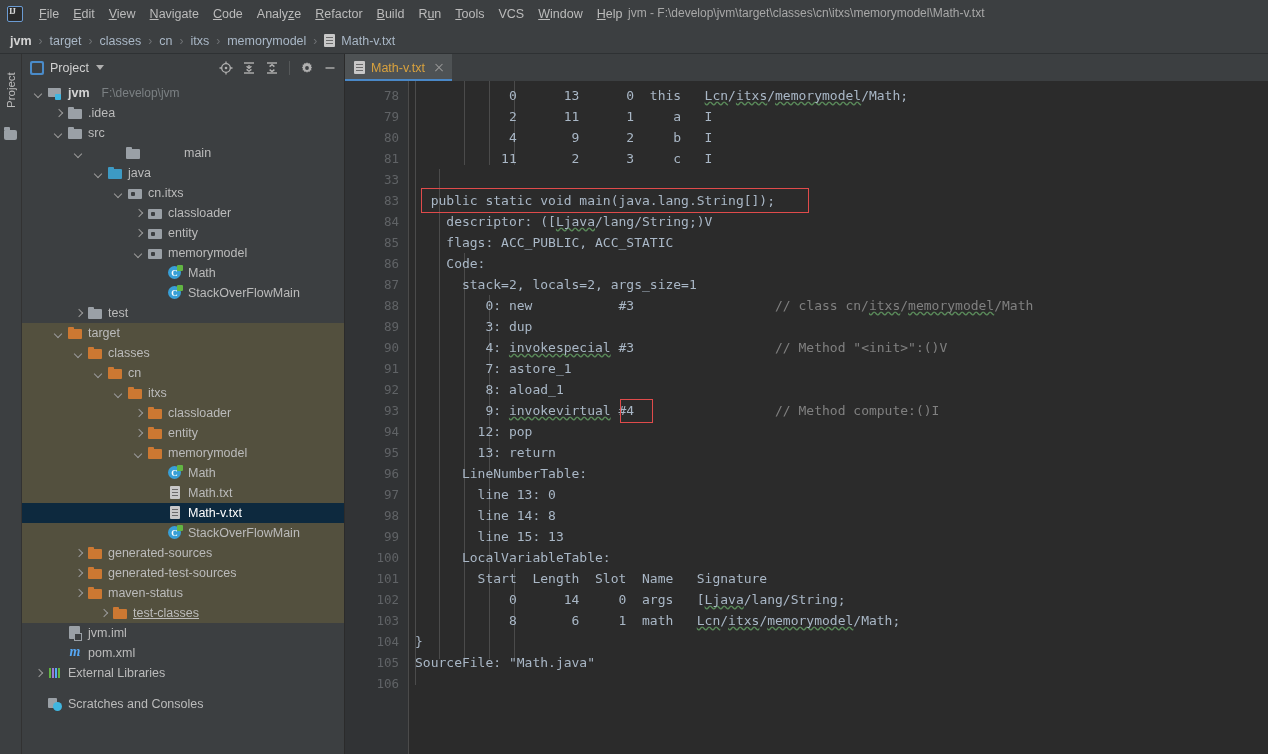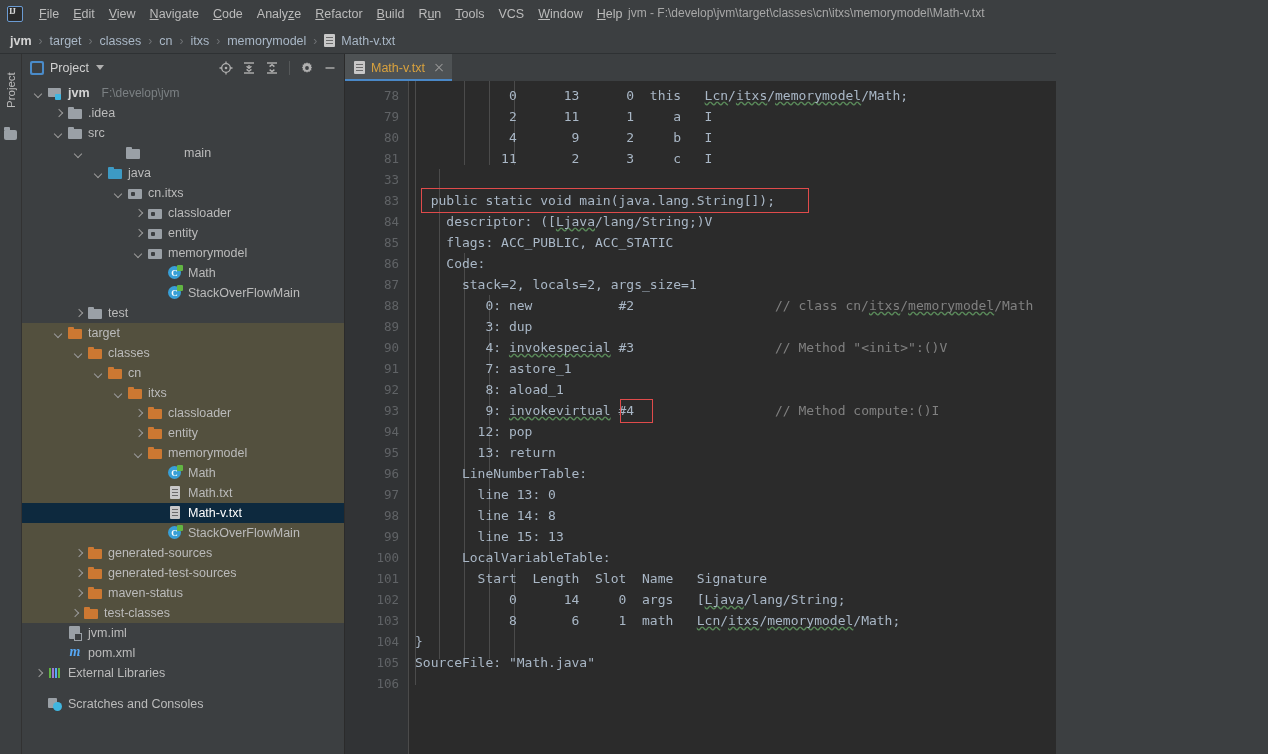--- a/index.html
+++ b/index.html
@@ -3,21 +3,21 @@
 <meta charset="utf-8">
 <style>
   * { box-sizing: border-box; margin: 0; padding: 0; }
   html, body {
     width: 1268px; height: 754px;
     background: #3c3f41;
     font-family: "Liberation Sans", sans-serif;
     overflow: hidden;
     -webkit-font-smoothing: antialiased;
   }
-  .app { position: relative; width: 1056px; height: 754px; display: flex; flex-direction: column; }
+  .app { position: relative; width: 1268px; height: 754px; display: flex; flex-direction: column; }
 
   
   .menubar {
     height: 28px; background: #3c3f41; display: flex; align-items: center;
     flex: 0 0 28px; position: relative;
   }
   .logo {
     width: 16px; height: 16px; margin-left: 7px; margin-right: 9px;
     border: 1px solid #6b9bd2; background: #2b2b2b; border-radius: 2px;
     position: relative; flex: 0 0 16px;
@@ -499,21 +499,21 @@
           <div class="row excluded" style="padding-left: 52px;">
             <span class="twisty closed"></span>
             <span class="ic folder-o"></span>
             <span class="lbl">generated-test-sources</span>
           </div>
           <div class="row excluded" style="padding-left: 52px;">
             <span class="twisty closed"></span>
             <span class="ic folder-o"></span>
             <span class="lbl">maven-status</span>
           </div>
-          <div class="row excluded" style="padding-left: 48px;">
+          <div class="row excluded" style="padding-left: 77px; text-decoration: underline;">
             <span class="twisty closed"></span>
             <span class="ic folder-o"></span>
             <span class="lbl">test-classes</span>
           </div>
           <div class="row" style="padding-left: 32px;">
             <span class="twisty"></span>
             <span class="ic iml"></span>
             <span class="lbl">jvm.iml</span>
           </div>
           <div class="row" style="padding-left: 32px;">
@@ -590,21 +590,21 @@
               <div class="cline"><span>            0      13      0  this   <span class="sq">Lcn</span>/<span class="sq">itxs</span>/<span class="sq">memorymodel</span>/Math;</span></div>
               <div class="cline"><span>            2      11      1     a   I</span></div>
               <div class="cline"><span>            4       9      2     b   I</span></div>
               <div class="cline"><span>           11       2      3     c   I</span></div>
               <div class="cline"><span></span></div>
               <div class="cline"><span>  public static void main(java.lang.String[]);</span></div>
               <div class="cline"><span>    descriptor: ([<span class="sq">Ljava</span>/lang/String;)V</span></div>
               <div class="cline"><span>    flags: ACC_PUBLIC, ACC_STATIC</span></div>
               <div class="cline"><span>    Code:</span></div>
               <div class="cline"><span>      stack=2, locals=2, args_size=1</span></div>
-              <div class="cline"><span>         0: new           #2                  </span><span class="cm">// class cn/<span class="sq">itxs</span>/<span class="sq">memorymodel</span>/Math</span></div>
+              <div class="cline"><span>         0: new           #3                  </span><span class="cm">// class cn/<span class="sq">itxs</span>/<span class="sq">memorymodel</span>/Math</span></div>
               <div class="cline"><span>         3: dup</span></div>
               <div class="cline"><span>         4: <span class="sq">invokespecial</span> #3                  </span><span class="cm">// Method "&lt;init&gt;":()V</span></div>
               <div class="cline"><span>         7: astore_1</span></div>
               <div class="cline"><span>         8: aload_1</span></div>
               <div class="cline"><span>         9: <span class="sq">invokevirtual</span> #4                  </span><span class="cm">// Method compute:()I</span></div>
               <div class="cline"><span>        12: pop</span></div>
               <div class="cline"><span>        13: return</span></div>
               <div class="cline"><span>      LineNumberTable:</span></div>
               <div class="cline"><span>        line 13: 0</span></div>
               <div class="cline"><span>        line 14: 8</span></div>

